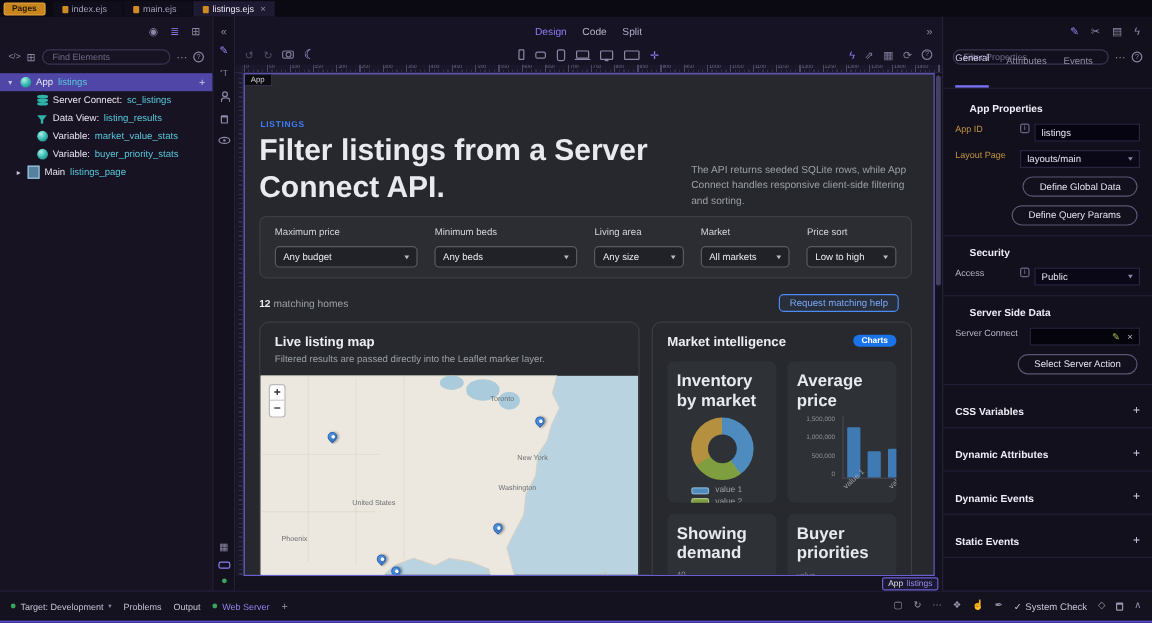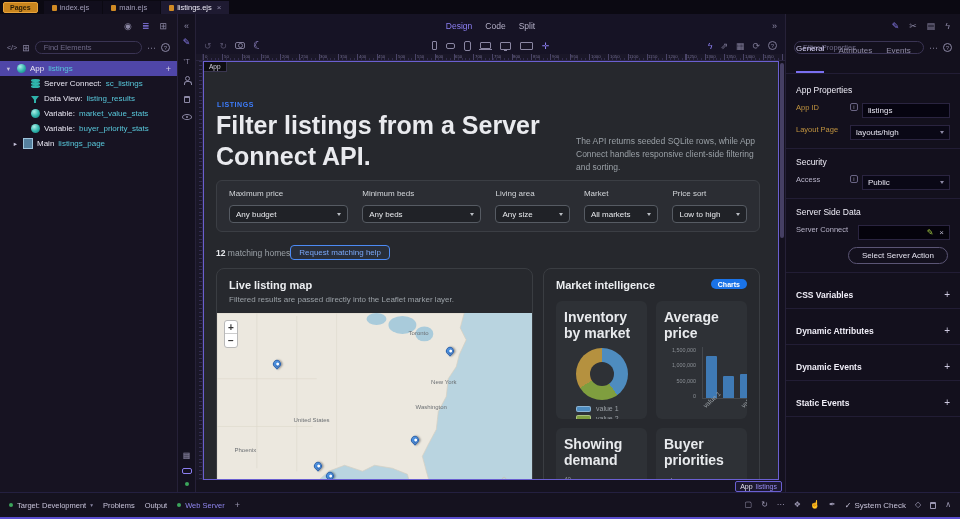--- a/index.html
+++ b/index.html
@@ -99,21 +99,21 @@
   .eyebrow{position:absolute;top:39px;left:13px;color:#3d7dfd;font-size:7px;font-weight:bold;letter-spacing:.6px}
   .h1{position:absolute;top:48px;left:12px;width:400px;font-size:25px;line-height:31px;font-weight:bold;color:#e9eaee}
   .pdesc{position:absolute;top:73px;left:372px;width:188px;font-size:8.5px;line-height:1.55;color:#9aa0a6}
 
   .filter-card{position:absolute;top:118px;left:12px;right:18px;height:52px;background:#2b2d33;border:1px solid #3b3e44;border-radius:6px;display:flex;gap:14px;padding:8px 12px}
   .fcol{display:flex;flex-direction:column;justify-content:space-between}
   .flabel{font-size:8px;color:#d3d6da}
   .fselect{height:18px;background:#202227;border:1px solid #565b63;border-radius:4px;color:#e8eaed;font-size:8px;display:flex;align-items:center;justify-content:space-between;padding:0 6px;cursor:pointer}
   .fselect::after{content:"";border-left:2.5px solid transparent;border-right:2.5px solid transparent;border-top:3px solid #b9bdc2;margin-left:6px}
 
-  .results-row{position:absolute;top:183px;left:12px;right:29px;display:flex;justify-content:flex-start;align-items:center}
+  .results-row{position:absolute;top:183px;left:12px;right:29px;display:flex;justify-content:space-between;align-items:center}
   .count{font-size:8.5px;color:#9aa0a6}
   .count b{color:#e8eaed}
   .help-btn{border:1px solid #4c8bf5;color:#7aa7f8;font-size:8px;padding:2px 8px;border-radius:4px;background:rgba(66,133,244,.07);cursor:pointer}
 
   .cards-row{position:absolute;top:206px;left:12px;right:18px;height:300px;display:flex;gap:10px}
   .card{background:#27292e;border:1px solid #3a3d42;border-radius:8px;overflow:hidden}
   .map-card{width:317px;flex:none;display:flex;flex-direction:column}
   .card-head{padding:10px 12px 0}
   .card-title{font-size:11px;font-weight:bold;color:#eceef1}
   .card-sub{font-size:8px;color:#9aa0a6;margin-top:3px;line-height:1.4}
@@ -158,21 +158,21 @@
 
   
   .right-panel{width:175px;flex:none;background:#13101d;border-left:1px solid #262138;display:flex;flex-direction:column;font-size:8px}
   .rp-head{height:23px;flex:none;display:flex;align-items:center;justify-content:flex-end;gap:10px;padding:0 10px;color:#8c88a5;font-size:9px}
   .rp-head .accent{color:#8c7ff2}
   .rp-filter{height:21px;flex:none;display:flex;align-items:center;gap:5px;padding:0 8px;color:#8c88a5;font-size:9px}
   .rp-tabs{height:16px;flex:none;display:flex;gap:14px;padding:0 10px;align-items:flex-end;border-bottom:1px solid #221d35}
   .rp-tab{color:#928ea8;padding-bottom:18px;cursor:pointer}
   .rp-tab.active{color:#d6d1f5;border-bottom:2px solid #7a6ff0}
   .rp-body{flex:1;padding:4px 10px 0;overflow:hidden}
-  .sec-title{font-size:8.5px;font-weight:normal;color:#efedf7;margin:7px 0 8px}
+  .sec-title{font-size:8.5px;font-weight:bold;color:#efedf7;margin:7px 12px 8px}
   .prop-row{display:flex;align-items:flex-start;gap:4px;margin-bottom:7px}
   .prop-label{width:50px;flex:none;color:#c0933f;font-size:7.5px}
   .prop-label.plain{color:#b7b3c8}
   .info-i{width:8px;height:8px;flex:none;border:1px solid #6a6584;border-radius:2px;color:#8d89a5;font-size:6px;display:flex;align-items:center;justify-content:center}
   .prop-input{flex:1;min-width:0;height:15px;background:#060410;border:1px solid #2a2440;color:#e6e4f0;font-size:8px;padding:0 5px;font-family:"Liberation Sans",sans-serif;outline:none}
   .prop-select{flex:1;height:15px;background:#0a0816;border:1px solid #2a2440;color:#e6e4f0;display:flex;align-items:center;justify-content:space-between;padding:0 5px;cursor:pointer}
   .prop-select::after{content:"";border-left:2.5px solid transparent;border-right:2.5px solid transparent;border-top:3px solid #8d89a5}
   .btn-col{display:flex;flex-direction:column;align-items:flex-end;gap:7px;margin:2px 2px 4px 0}
   .pill-btn{border:1px solid #5b5575;border-radius:9px;background:transparent;color:#e3e1ee;font-size:8px;padding:3px 13px;cursor:pointer;font-family:"Liberation Sans",sans-serif}
   .rp-div{height:1px;background:#221d35;margin:8px -10px}
@@ -571,23 +571,28 @@
       <div class="rp-body">
         <div class="sec-title">App Properties</div>
         <div class="prop-row">
           <span class="prop-label">App ID</span>
           <span class="info-i">i</span>
           <input class="prop-input" value="listings" style="">
         </div>
         <div class="prop-row">
           <span class="prop-label">Layout Page</span>
           <div class="prop-select">
-            <span>layouts/high</span>
-          </div>
-        </div>
+            <span>layouts/main</span>
+          </div>
+        </div>
+        <div class="btn-col">
+
+        <button class="pill-btn">Define Global Data</button>
+            <button class="pill-btn">Define Query Params</button>
+          </div>
         <div class="rp-div"></div>
         <div class="sec-title">Security</div>
         <div class="prop-row">
           <span class="prop-label plain">Access</span>
           <span class="info-i">i</span>
           <div class="prop-select">
             <span>Public</span>
           </div>
         </div>
         <div class="rp-div"></div>

